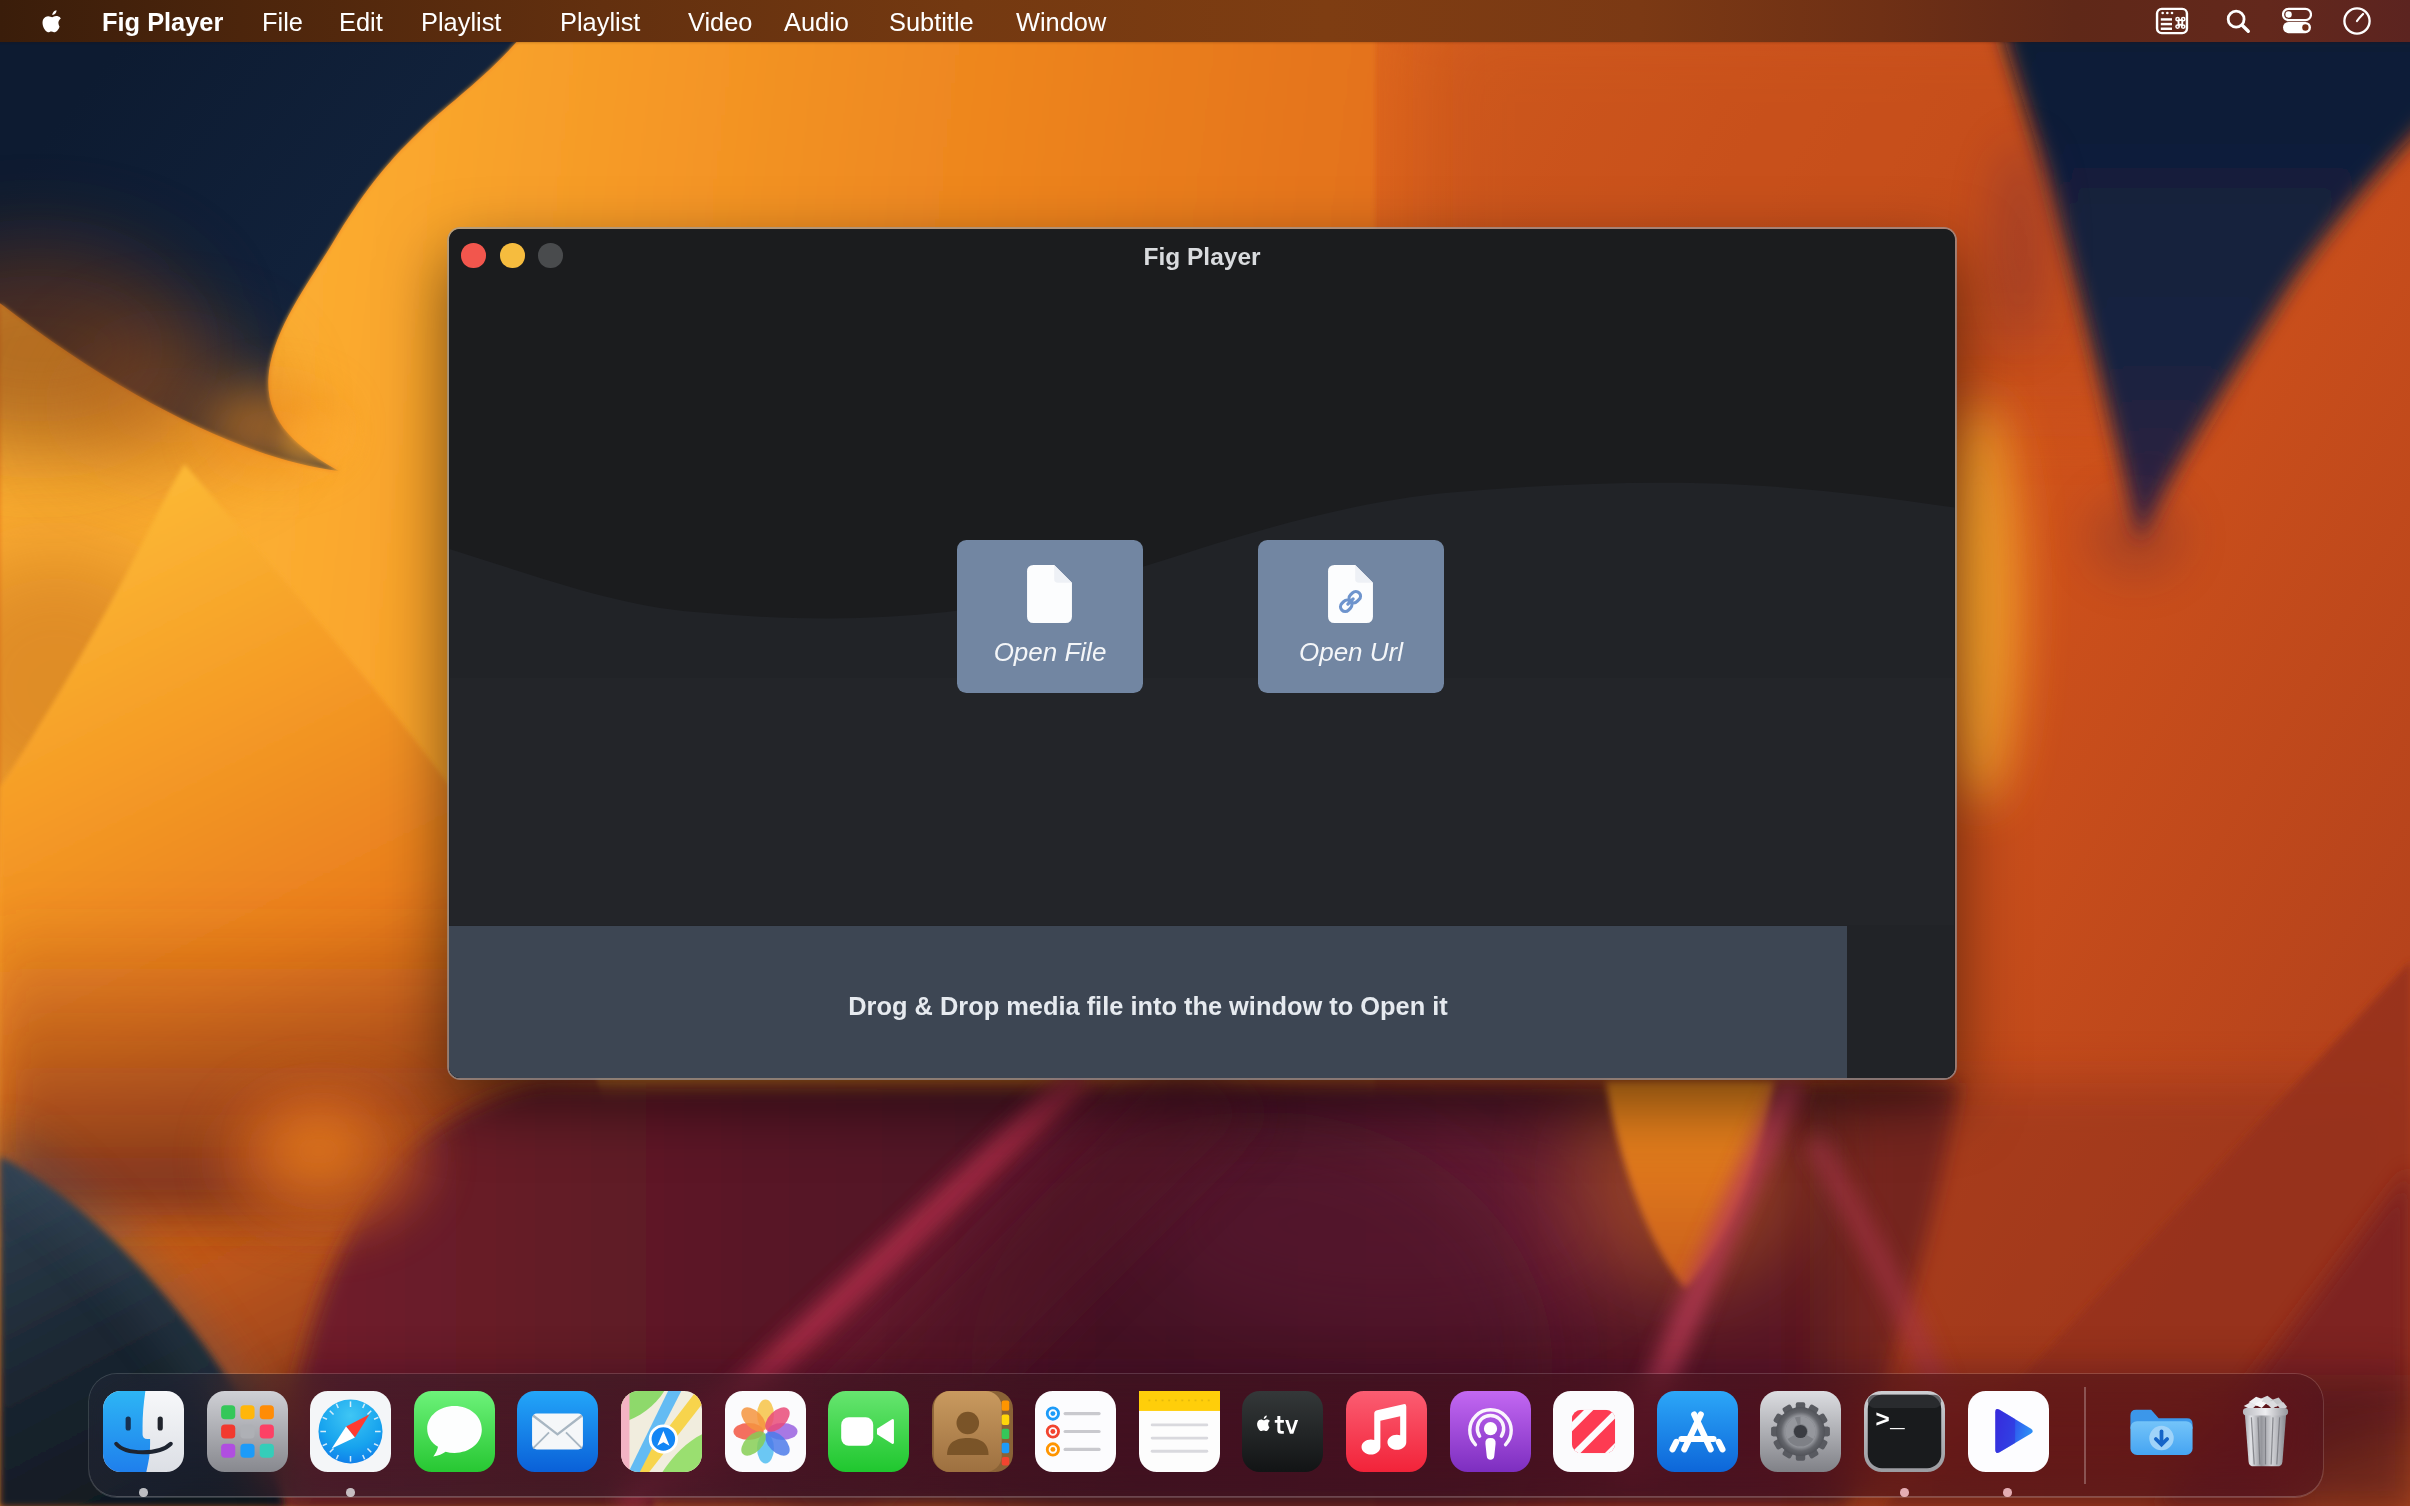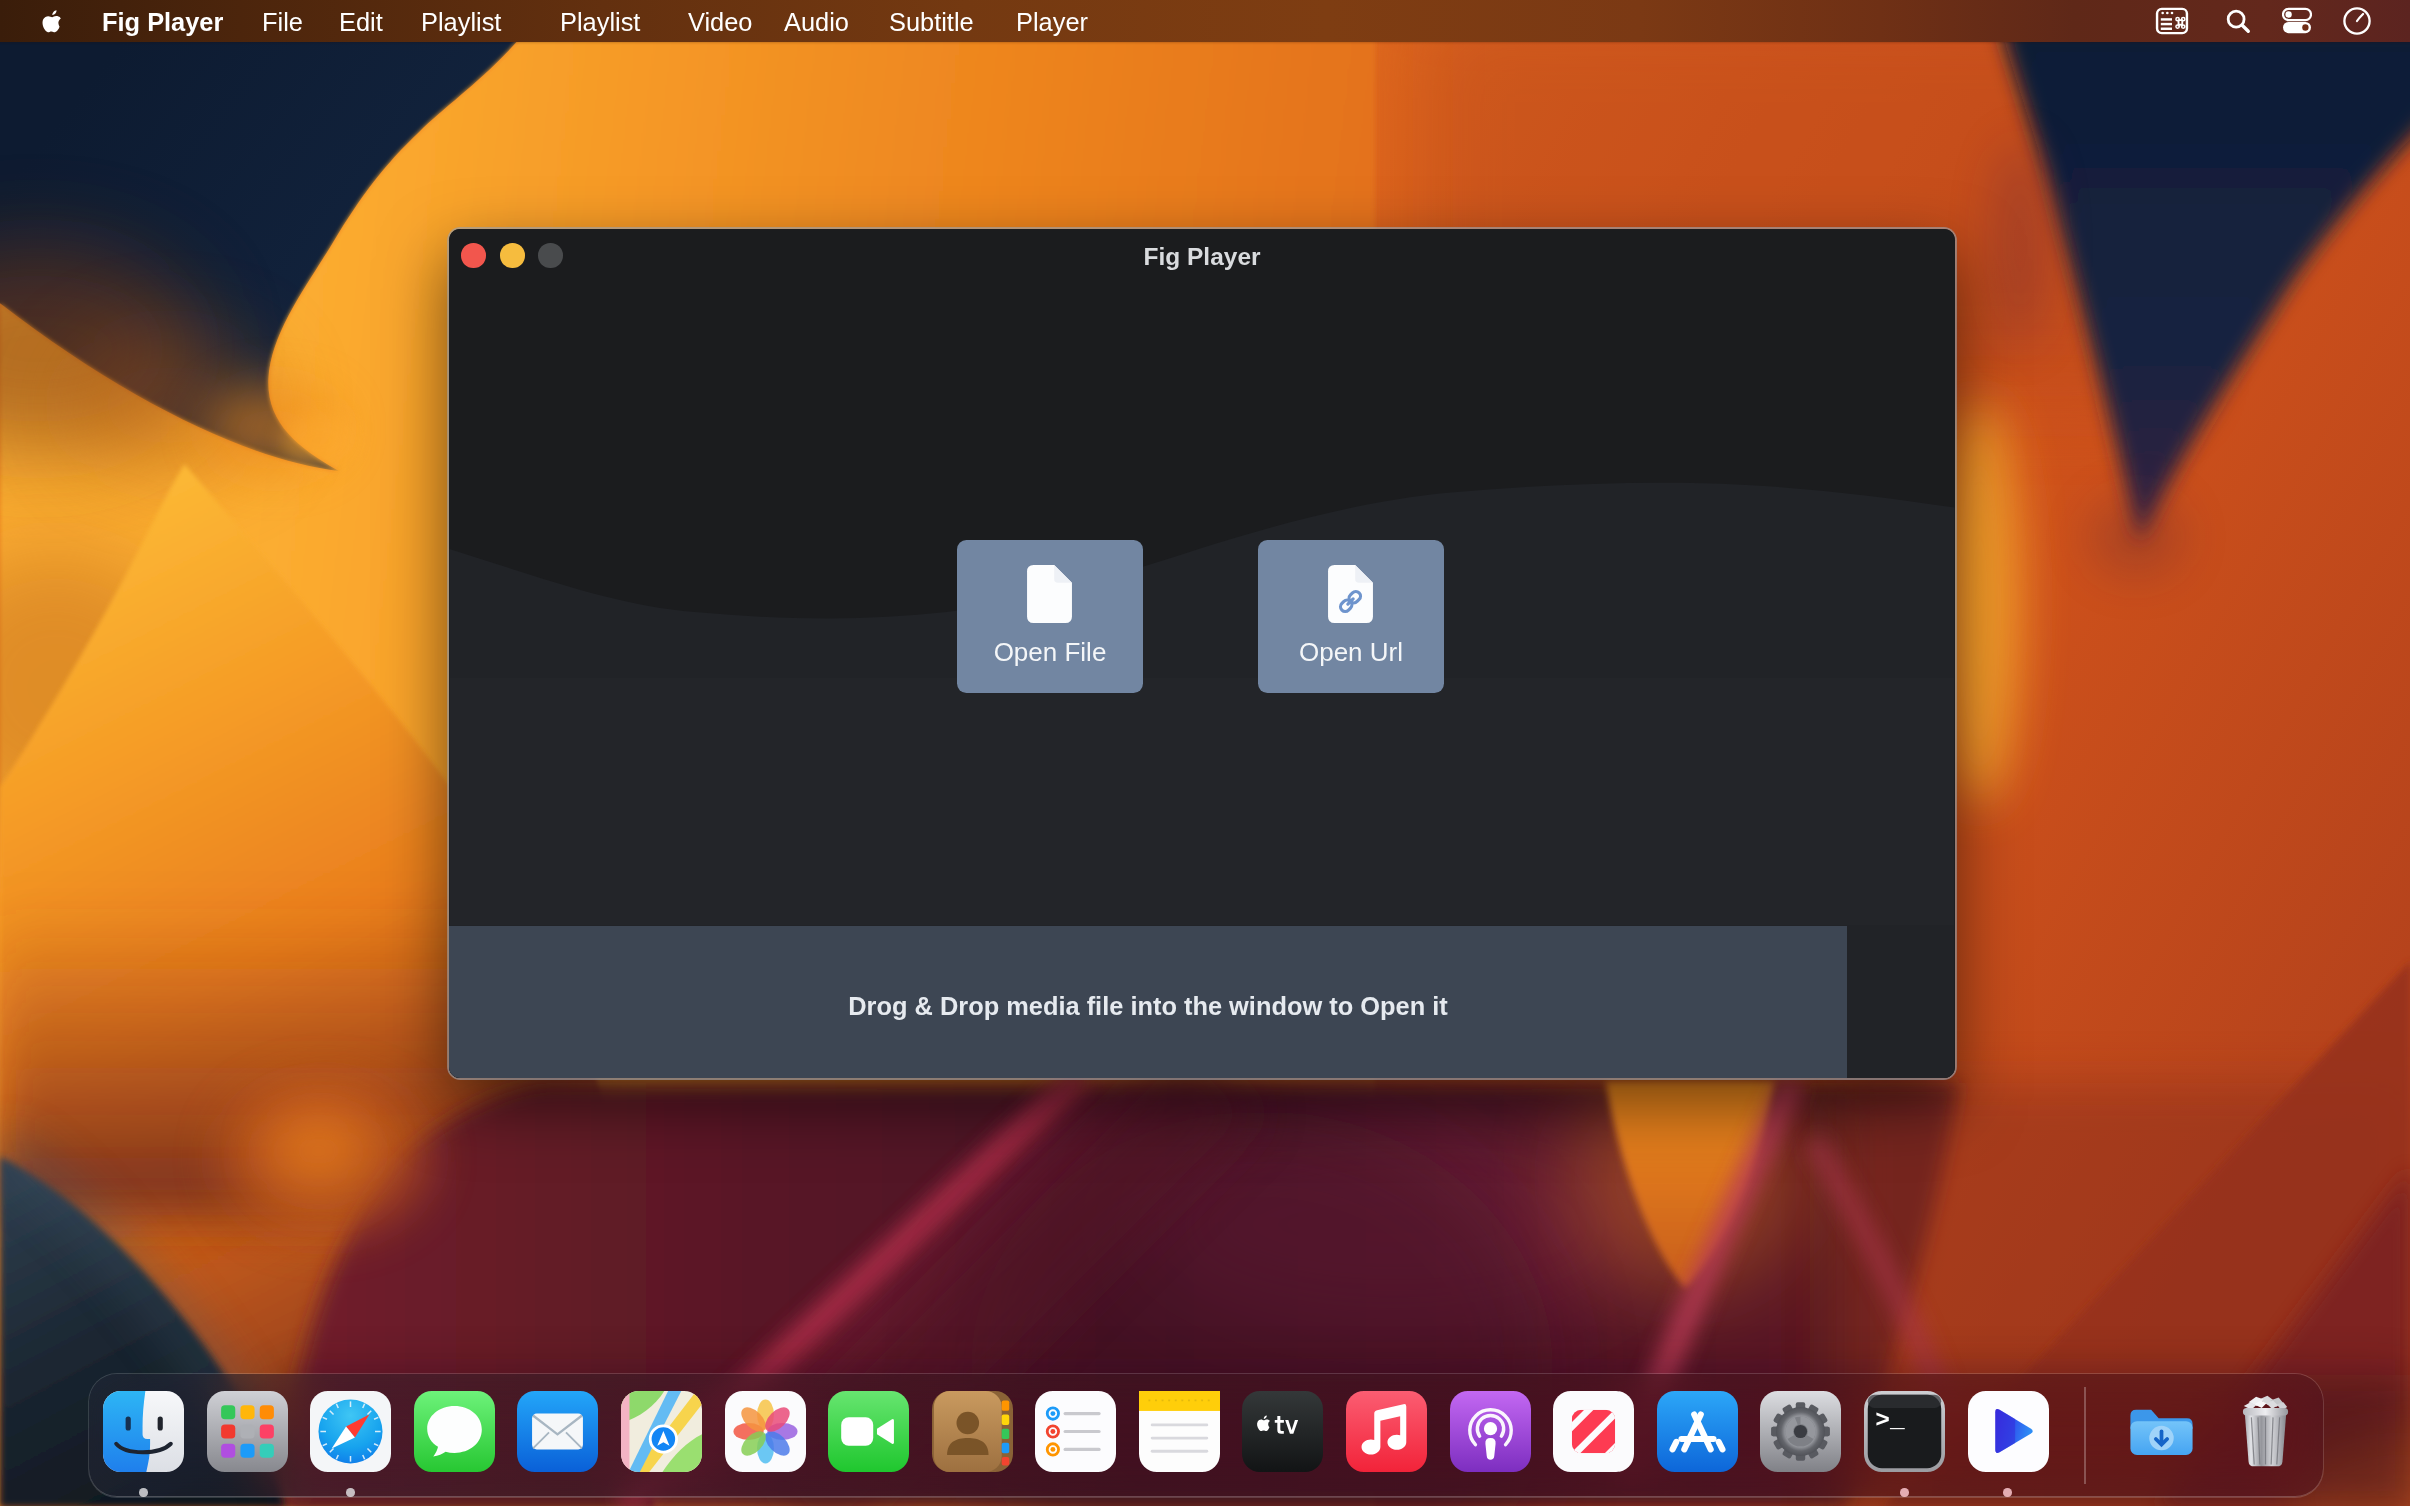--- a/index.html
+++ b/index.html
@@ -3,21 +3,21 @@
 html,body{margin:0;padding:0;width:2411px;height:1507px;overflow:hidden;background:#000;font-family:"Liberation Sans",sans-serif;}
 #wall{position:absolute;left:0;top:0;width:2411px;height:1507px;}
 #menubar{position:absolute;left:0;top:0;width:2411px;height:42px;color:#fff;
  background:linear-gradient(90deg,#3a1d0a 0%,#4c250c 10%,#63300f 25%,#743911 40%,#7e3d12 55%,#7b3914 68%,#6f3015 78%,#5f2818 86%,#63281c 94%,#5c2420 100%);box-shadow:0 0.9px 2.8px rgba(40,10,5,0.35);}
 .mi{position:absolute;top:0;height:42px;line-height:44px;font-size:25.4px;color:#fff;white-space:nowrap;}
 #win{position:absolute;left:449px;top:229px;width:1506px;height:849px;border-radius:11.3px;background:#1b1c1e;
  box-shadow:0 0 0 1.9px rgba(158,161,168,0.65),0 26px 66px rgba(0,0,0,0.55);overflow:hidden;}
 #winwave{position:absolute;left:0;top:0;}
 .tl{position:absolute;top:14px;width:24.5px;height:24.5px;border-radius:50%;}
 #wtitle{position:absolute;left:0;top:14px;width:100%;text-align:center;color:#d9dbde;font-size:24.5px;font-weight:700;}
-.btn{position:absolute;top:311px;width:186px;height:153px;border-radius:9.4px;background:#7286a2;text-align:center;}
+.btn{position:absolute;top:311px;width:186px;height:153px;border-radius:9.4px;background:#7286a2;text-align:center;font-style:italic;}
 .btn .lab{position:absolute;left:0;width:100%;top:97px;color:#f4f6f8;font-size:26px;font-weight:400;}
 .btn svg{position:absolute;left:50%;margin-left:-22.6px;top:25.4px;}
 #dropbar{position:absolute;left:0;top:697px;width:1398px;height:153px;background:#3d4653;}
 #dropbar div{width:100%;text-align:center;margin-top:66px;color:#e6eaef;font-size:25.4px;font-weight:700;}
 #dock{position:absolute;left:89px;top:1374px;width:2234px;height:123px;border-radius:28px;
  background:linear-gradient(90deg,rgba(38,40,54,0.48),rgba(58,24,34,0.46) 45%,rgba(74,22,32,0.5));
  -webkit-backdrop-filter:blur(28px) saturate(1.4);backdrop-filter:blur(28px) saturate(1.4);
  box-shadow:0 0 0 0.9px rgba(255,255,255,0.16), inset 0 -0.9px 0 rgba(255,255,255,0.22);}
 .ic{position:absolute;top:17px;width:81px;height:81px;}
 .dot{position:absolute;top:114px;width:8.5px;height:8.5px;border-radius:50%;background:rgba(230,230,232,0.8);}
@@ -134,21 +134,21 @@
  <path fill="#fff" d="M16.4,4.9c0.8-0.9,1.3-2.2,1.2-3.5c-1.1,0-2.5,0.8-3.3,1.7c-0.7,0.8-1.4,2.1-1.2,3.4C14.3,6.6,15.6,5.8,16.4,4.9z"></path>
 </svg>
 <span class="mi" style="left:102px;font-weight:700;">Fig Player</span>
 <span class="mi" style="left:262px;">File</span>
 <span class="mi" style="left:339px;">Edit</span>
 <span class="mi" style="left:421px;">Playlist</span>
 <span class="mi" style="left:560px;">Playlist</span>
 <span class="mi" style="left:688px;">Video</span>
 <span class="mi" style="left:784px;text-align:center;">Audio</span>
 <span class="mi" style="left:889px;">Subtitle</span>
-<span class="mi" style="left:1016px;">Player</span>
+<span class="mi" style="left:1016px;">Window</span>
 <svg class="mbic" style="left:2155px" width="34" height="28" viewBox="0 0 36 30">
  <rect x="2" y="2" width="32" height="26" rx="5" fill="none" stroke="#fff" stroke-width="2.6"></rect>
  <circle cx="8" cy="6.5" r="1.4" fill="#fff"></circle>
       <circle cx="13" cy="6.5" r="1.4" fill="#fff"></circle>
       <circle cx="18" cy="6.5" r="1.4" fill="#fff"></circle>
  <rect x="6" y="12" width="12" height="2.6" fill="#fff"></rect>
       <rect x="6" y="17" width="12" height="2.6" fill="#fff"></rect>
       <rect x="6" y="22" width="12" height="2.6" fill="#fff"></rect>
  <path d="M24,14 h6 M24,19 h6 M25,13 v8 M29,13 v8" stroke="#fff" stroke-width="2" fill="none"></path>
  <circle cx="24" cy="13" r="1.8" fill="none" stroke="#fff" stroke-width="1.6"></circle>

